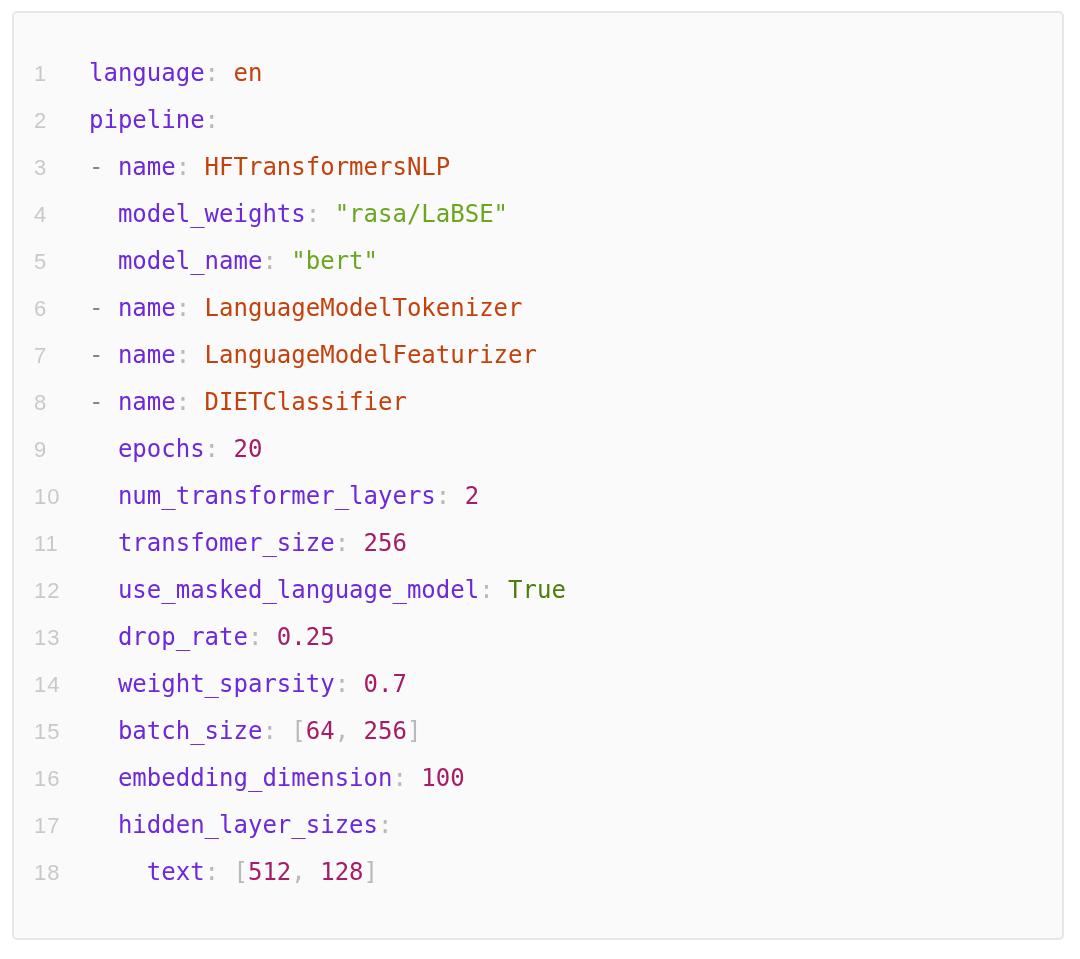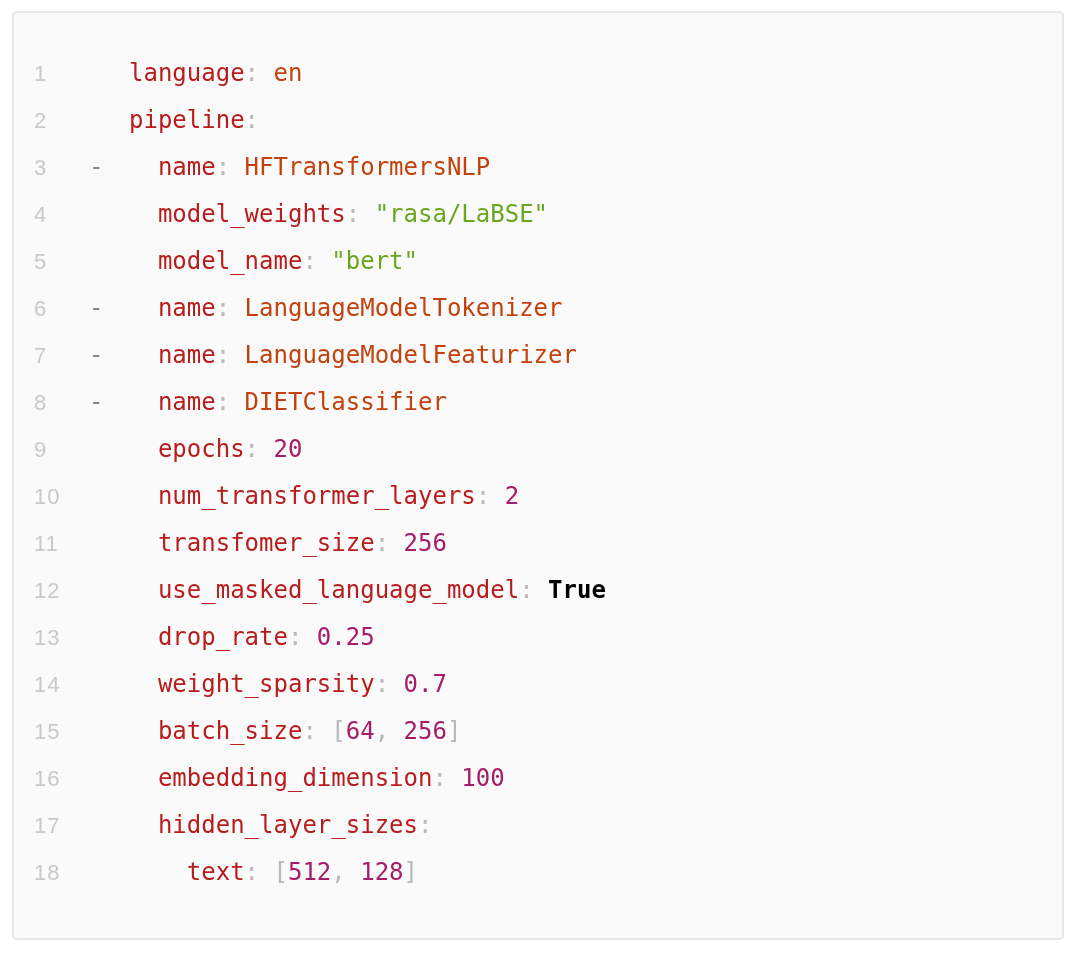--- a/index.html
+++ b/index.html
@@ -23,26 +23,26 @@
   .line { display: flex; height: 47px; }
   .ln {
     flex: 0 0 55px;
     font-family: "Liberation Sans", sans-serif;
     font-size: 22px;
     color: #c9c9cc;
     letter-spacing: 1px;
     user-select: none;
   }
   .lc { flex: 1 1 auto; white-space: pre; }
-  .tk-key   { color: #b91c1c; margin-left: 40px; }
+  .tk-key   { color: #6d28d9; }
   .tk-plain { color: #c2410c; }
   .tk-punct { color: #b9b9bb; }
   .tk-dash  { color: #85858a; }
   .tk-num   { color: #a61c66; text-align: center; }
-  .tk-bool  { color: #000000; font-weight: bold; }
+  .tk-bool  { color: #4d7c0f; }
   .tk-str   { color: #6aa61e; }
 </style>
 </head>
 <body>
 
 <div class="page">
   <div class="card">
     <div class="code" id="code-editor"><div class="line"><span class="ln">1</span><span class="lc"><span class="tk-key">language</span><span class="tk-punct">:</span><span class="tk-plain"> en</span></span></div><div class="line"><span class="ln">2</span><span class="lc"><span class="tk-key">pipeline</span><span class="tk-punct">:</span></span></div><div class="line"><span class="ln">3</span><span class="lc"><span class="tk-dash">- </span><span class="tk-key">name</span><span class="tk-punct">:</span><span class="tk-plain"> HFTransformersNLP</span></span></div><div class="line"><span class="ln">4</span><span class="lc"><span class="tk-plain">  </span><span class="tk-key">model_weights</span><span class="tk-punct">:</span><span class="tk-plain"> </span><span class="tk-str">"rasa/LaBSE"</span></span></div><div class="line"><span class="ln">5</span><span class="lc"><span class="tk-plain">  </span><span class="tk-key">model_name</span><span class="tk-punct">:</span><span class="tk-plain"> </span><span class="tk-str">"bert"</span></span></div><div class="line"><span class="ln">6</span><span class="lc"><span class="tk-dash">- </span><span class="tk-key">name</span><span class="tk-punct">:</span><span class="tk-plain"> LanguageModelTokenizer</span></span></div><div class="line"><span class="ln">7</span><span class="lc"><span class="tk-dash">- </span><span class="tk-key">name</span><span class="tk-punct">:</span><span class="tk-plain"> LanguageModelFeaturizer</span></span></div><div class="line"><span class="ln">8</span><span class="lc"><span class="tk-dash">- </span><span class="tk-key">name</span><span class="tk-punct">:</span><span class="tk-plain"> DIETClassifier</span></span></div><div class="line"><span class="ln">9</span><span class="lc"><span class="tk-plain">  </span><span class="tk-key">epochs</span><span class="tk-punct">:</span><span class="tk-plain"> </span><span class="tk-num">20</span></span></div><div class="line"><span class="ln">10</span><span class="lc"><span class="tk-plain">  </span><span class="tk-key">num_transformer_layers</span><span class="tk-punct">:</span><span class="tk-plain"> </span><span class="tk-num">2</span></span></div><div class="line"><span class="ln">11</span><span class="lc"><span class="tk-plain">  </span><span class="tk-key">transfomer_size</span><span class="tk-punct">:</span><span class="tk-plain"> </span><span class="tk-num">256</span></span></div><div class="line"><span class="ln">12</span><span class="lc"><span class="tk-plain">  </span><span class="tk-key">use_masked_language_model</span><span class="tk-punct">:</span><span class="tk-plain"> </span><span class="tk-bool">True</span></span></div><div class="line"><span class="ln">13</span><span class="lc"><span class="tk-plain">  </span><span class="tk-key">drop_rate</span><span class="tk-punct">:</span><span class="tk-plain"> </span><span class="tk-num">0.25</span></span></div><div class="line"><span class="ln">14</span><span class="lc"><span class="tk-plain">  </span><span class="tk-key">weight_sparsity</span><span class="tk-punct">:</span><span class="tk-plain"> </span><span class="tk-num">0.7</span></span></div><div class="line"><span class="ln">15</span><span class="lc"><span class="tk-plain">  </span><span class="tk-key">batch_size</span><span class="tk-punct">:</span><span class="tk-plain"> </span><span class="tk-punct">[</span><span class="tk-num">64</span><span class="tk-punct">,</span><span class="tk-plain"> </span><span class="tk-num">256</span><span class="tk-punct">]</span></span></div><div class="line"><span class="ln">16</span><span class="lc"><span class="tk-plain">  </span><span class="tk-key">embedding_dimension</span><span class="tk-punct">:</span><span class="tk-plain"> </span><span class="tk-num">100</span></span></div><div class="line"><span class="ln">17</span><span class="lc"><span class="tk-plain">  </span><span class="tk-key">hidden_layer_sizes</span><span class="tk-punct">:</span></span></div><div class="line"><span class="ln">18</span><span class="lc"><span class="tk-plain">    </span><span class="tk-key">text</span><span class="tk-punct">:</span><span class="tk-plain"> </span><span class="tk-punct">[</span><span class="tk-num">512</span><span class="tk-punct">,</span><span class="tk-plain"> </span><span class="tk-num">128</span><span class="tk-punct">]</span></span></div></div>
   </div>
 </div>

